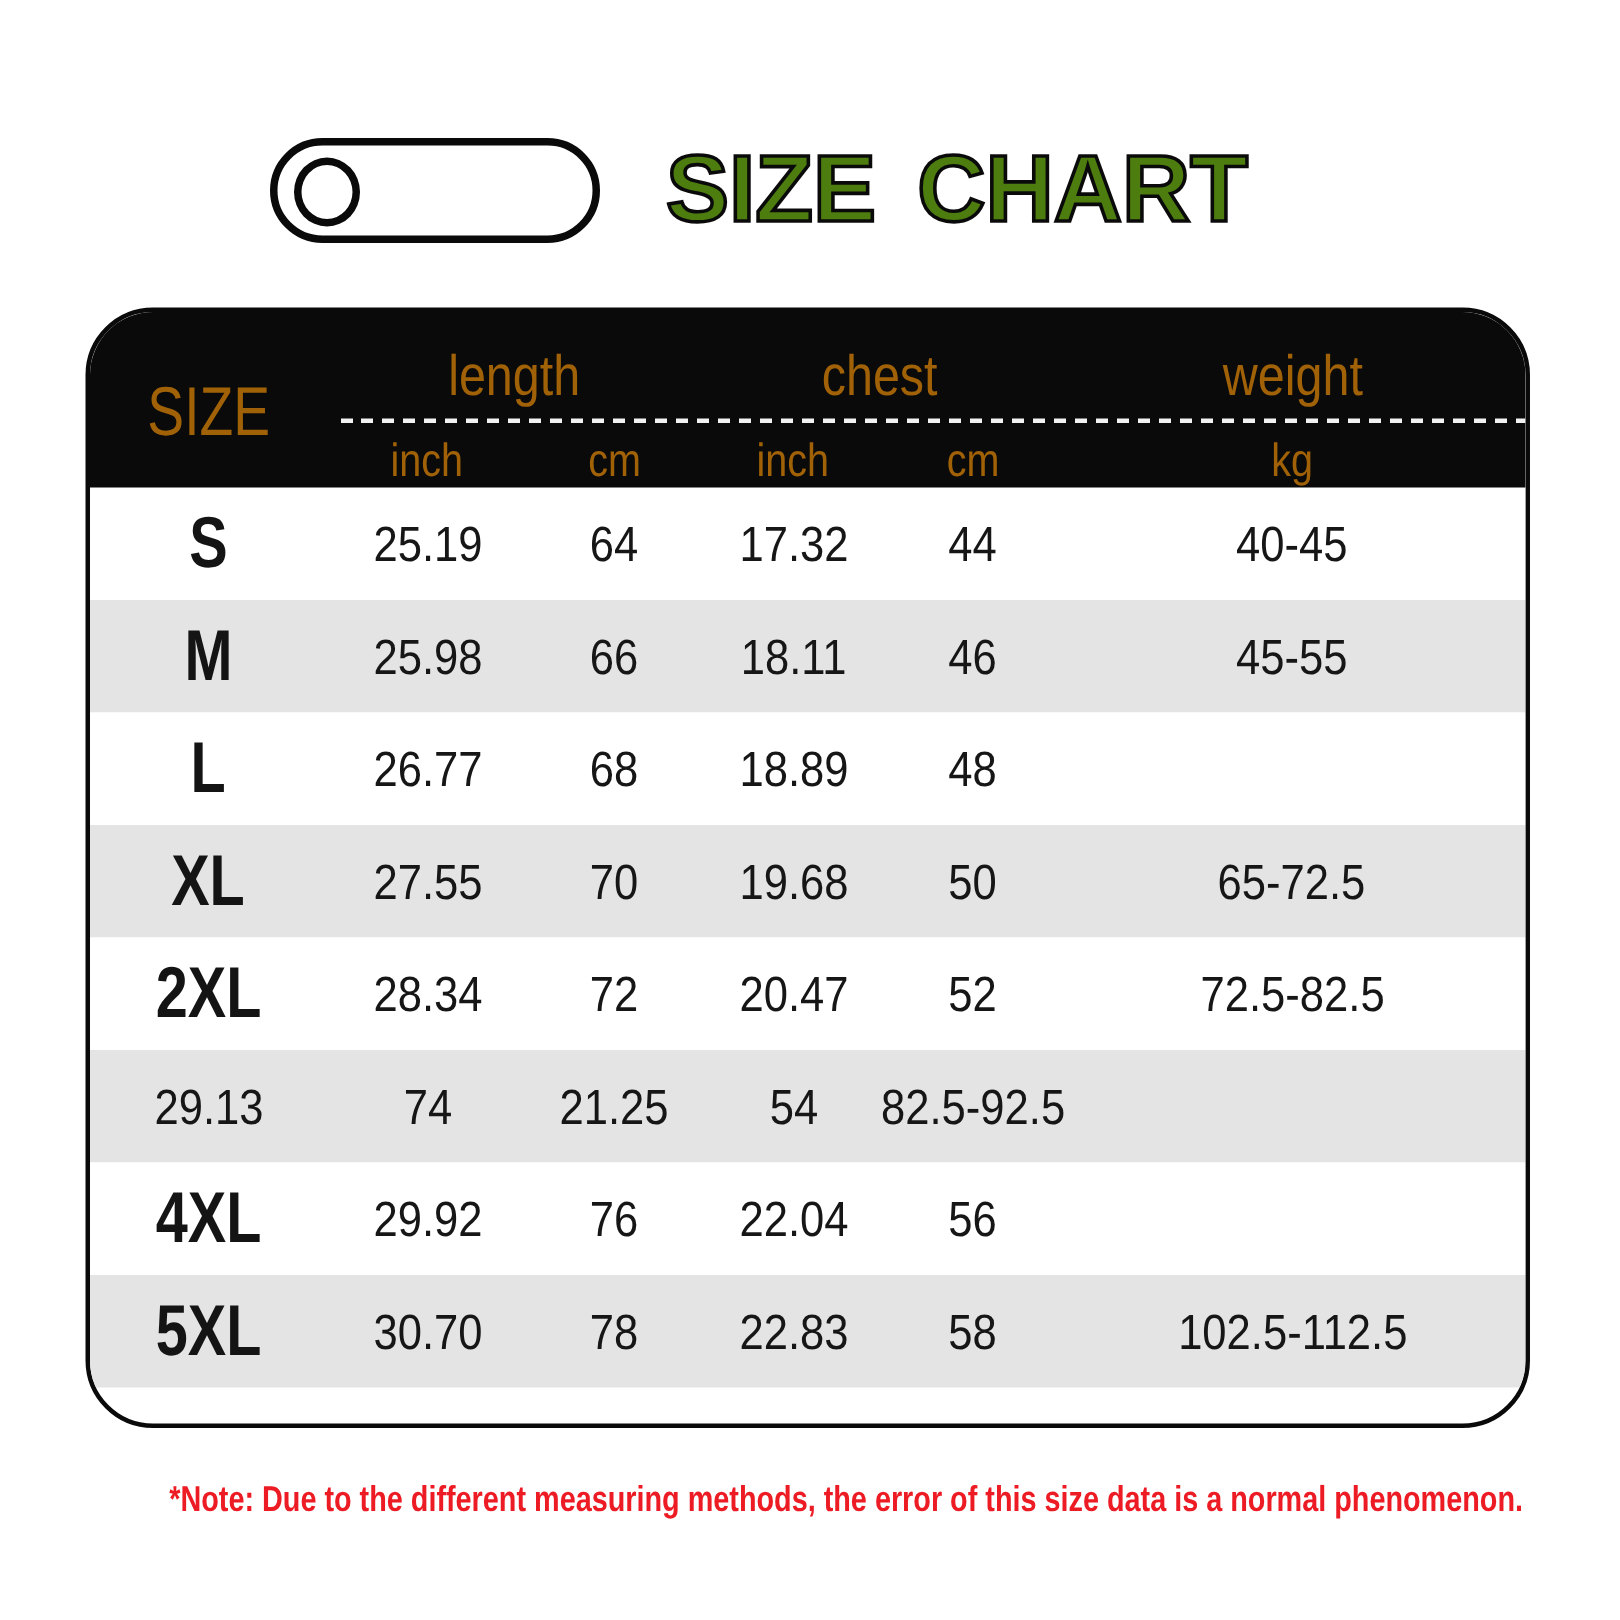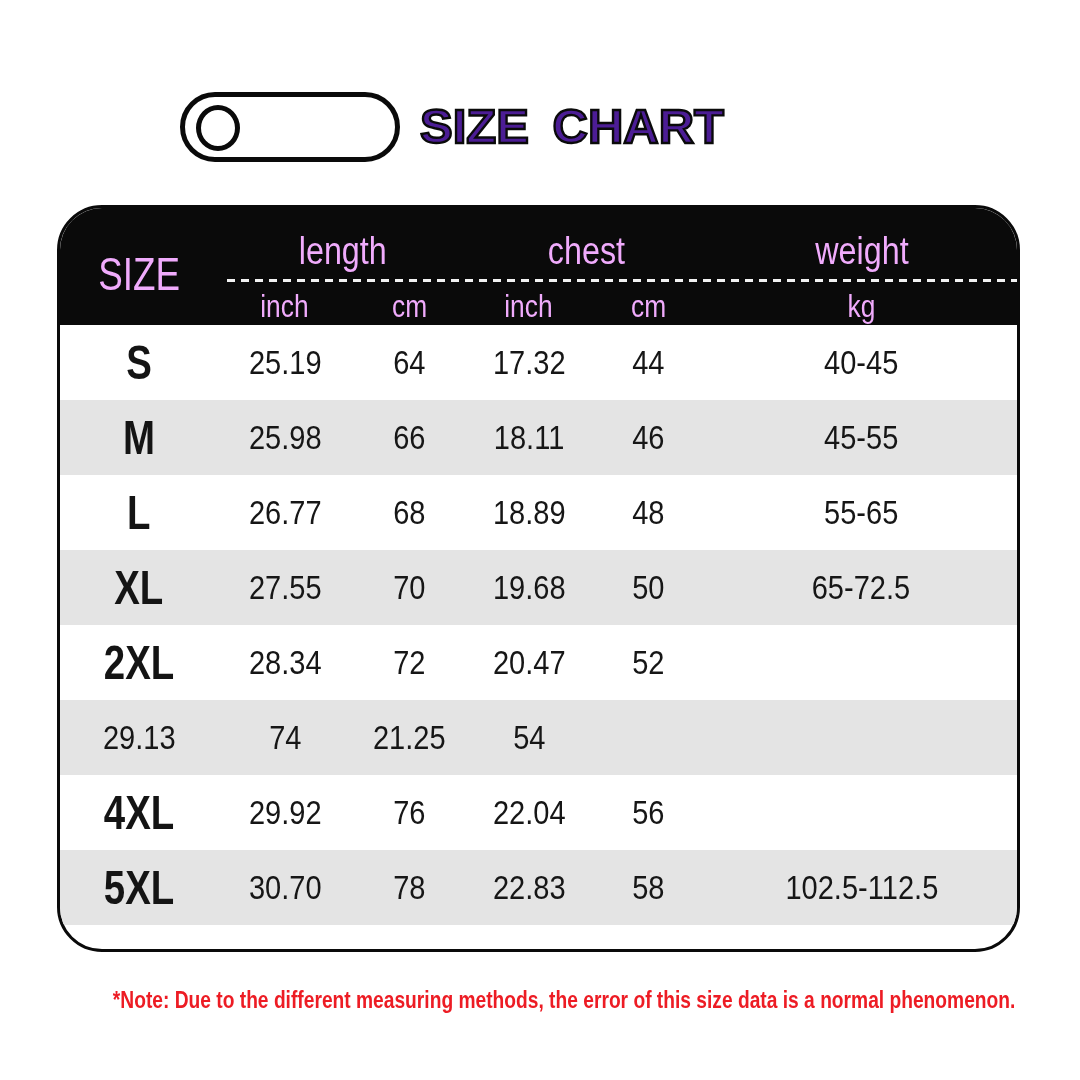--- a/index.html
+++ b/index.html
@@ -20,44 +20,44 @@
     border:5px solid #0a0a0a; border-radius:40px;
     background:#ffffff;
   }
   .logo-circle {
     position:absolute; left:11px; top:8px;
     width:44px; height:46px;
     border:5px solid #0a0a0a; border-radius:50%;
     background:#ffffff;
   }
   .page-title {
-    position:absolute; left:420px; top:88px;
-    font-size:49px; line-height:76px; font-weight:700;
+    position:absolute; left:444px; top:88px;
+    font-size:63px; line-height:76px; font-weight:700;
     letter-spacing:0px; word-spacing:10px;
-    color:#4c1d95;
+    color:#4d7c0f;
     -webkit-text-stroke:2.4px #0a0a0a;
     white-space:nowrap;
   }
 
   
   .card {
     position:absolute; left:57px; top:205px;
     width:963px; height:747px;
     border:3px solid #0a0a0a; border-radius:45px;
     background:#ffffff;
     overflow:hidden;
   }
   .thead {
     position:relative;
     display:grid;
     grid-template-columns:16.5% 14% 12% 13% 12% 32.5%;
     grid-template-rows:72px 45px;
     height:117px;
     background:#0a0a0a;
-    color:#f0abfc;
+    color:#a16207;
   }
   .th { display:flex; align-items:center; justify-content:center; }
   .th-size { grid-column:1; grid-row:1 / 3; padding-top:15px; }
   .th-size .cond { font-size:46px; transform:scaleX(0.80); }
   .g-length { grid-column:2 / 4; grid-row:1; padding-top:14px;align-items:center; }
   .g-chest  { grid-column:4 / 6; grid-row:1; padding-top:14px; }
   .g-weight { grid-column:6;     grid-row:1; padding-top:14px; }
   .th-group .cond { font-size:38px; transform:scaleX(0.85); }
   .u1 { grid-column:2; } .u2 { grid-column:3; } .u3 { grid-column:4; }
   .u4 { grid-column:5; } .u5 { grid-column:6;margin-top:20px; }
@@ -190,23 +190,20 @@
           </div>
         <div class="cell cell-num">
             <span class="cond">68</span>
           </div>
         <div class="cell cell-num">
             <span class="cond">18.89</span>
           </div>
         <div class="cell cell-num">
             <span class="cond">48</span>
           </div>
-        <div class="cell cell-num">
-            <span class="cond">55-65</span>
-          </div>
       </div>
 
       <div class="trow alt">
         <div class="cell cell-size">
             <span class="cond">XL</span>
           </div>
         <div class="cell cell-num">
             <span class="cond">27.55</span>
           </div>
         <div class="cell cell-num">
@@ -232,34 +229,40 @@
           </div>
         <div class="cell cell-num">
             <span class="cond">72</span>
           </div>
         <div class="cell cell-num">
             <span class="cond">20.47</span>
           </div>
         <div class="cell cell-num">
             <span class="cond">52</span>
           </div>
+        <div class="cell cell-num">
+            <span class="cond">72.5-82.5</span>
+          </div>
       </div>
 
       <div class="trow alt">
         <div class="cell cell-num">
             <span class="cond">29.13</span>
           </div>
         <div class="cell cell-num">
             <span class="cond">74</span>
           </div>
         <div class="cell cell-num">
             <span class="cond">21.25</span>
           </div>
         <div class="cell cell-num">
             <span class="cond">54</span>
+          </div>
+        <div class="cell cell-num">
+            <span class="cond">82.5-92.5</span>
           </div>
       </div>
 
       <div class="trow">
         <div class="cell cell-size">
             <span class="cond">4XL</span>
           </div>
         <div class="cell cell-num">
             <span class="cond">29.92</span>
           </div>

